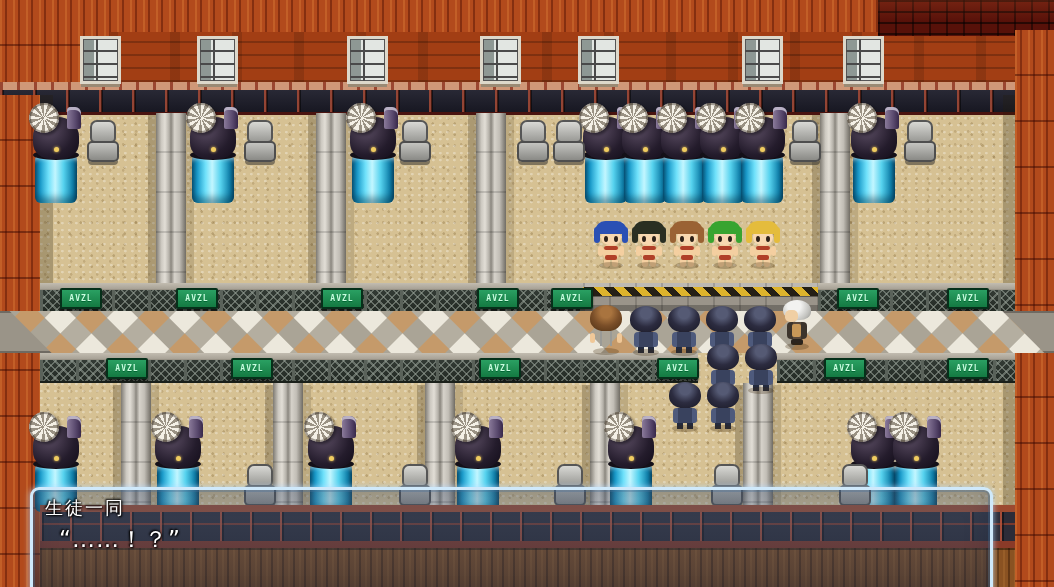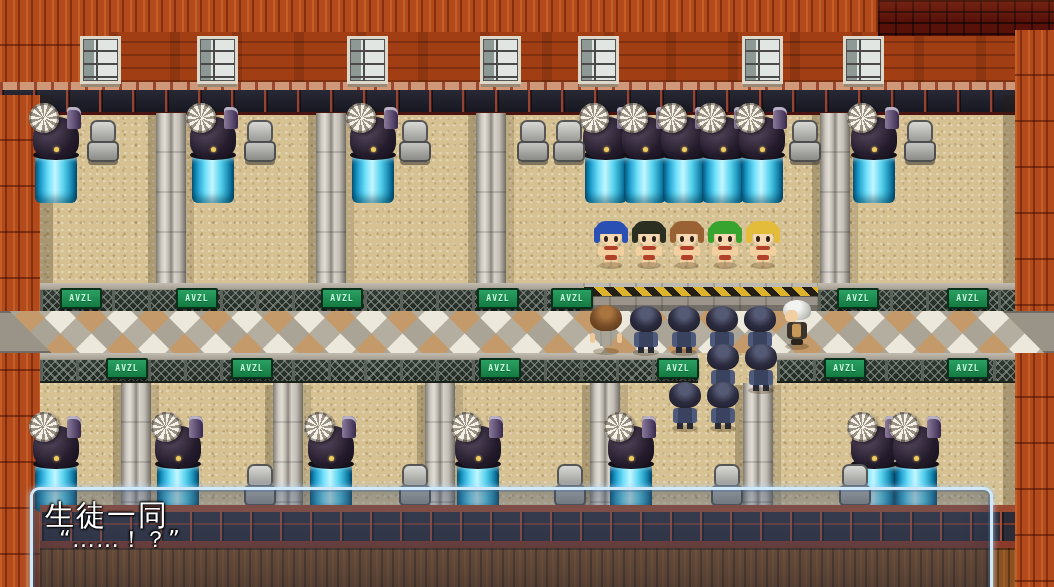--- a/index.html
+++ b/index.html
@@ -137,21 +137,21 @@
   .o-face{position:absolute;left:5px;top:10px;width:13px;height:12px;background:#f0cfa4;border-radius:40%}
   .o-body{position:absolute;left:7px;top:22px;width:20px;height:17px;border-radius:4px;
     background:linear-gradient(90deg,#3c342c 0 6px,#58483a 6px 14px,#3c342c 14px)}
   .o-trim{position:absolute;left:12px;top:24px;width:9px;height:13px;background:#c89858;border-radius:2px}
   .o-leg{position:absolute;left:11px;top:39px;width:12px;height:6px;background:#2a241e;border-radius:2px}
 
   
   .dialogue{left:30px;top:487px;width:957px;height:112px;border:3px solid #cfe9fb;border-radius:9px;
     background:linear-gradient(180deg,rgba(90,110,140,.30),rgba(30,40,60,.55));
     box-shadow:0 0 6px rgba(180,220,255,.8),inset 0 0 0 2px rgba(70,110,150,.35),inset 0 0 24px rgba(20,30,50,.3)}
-  .dlg-speaker{position:absolute;left:12px;top:6px;font-size:29px;color:#fff;letter-spacing:2px;
+  .dlg-speaker{position:absolute;left:12px;top:6px;font-size:18px;color:#fff;letter-spacing:2px;
     text-shadow:0 0 3px #000,1px 1px 2px #000,-1px -1px 2px #000}
   .dlg-line{position:absolute;left:26px;top:34px;font-size:23px;color:#fff;letter-spacing:1px;
     text-shadow:0 0 3px #000,1px 1px 2px #000,-1px -1px 2px #000}
 </style>
 </head>
 <body>
 
 <div id="stage">
 
   <div class="abs sand" style="left:40px;top:95px;width:975px;height:460px"></div>

